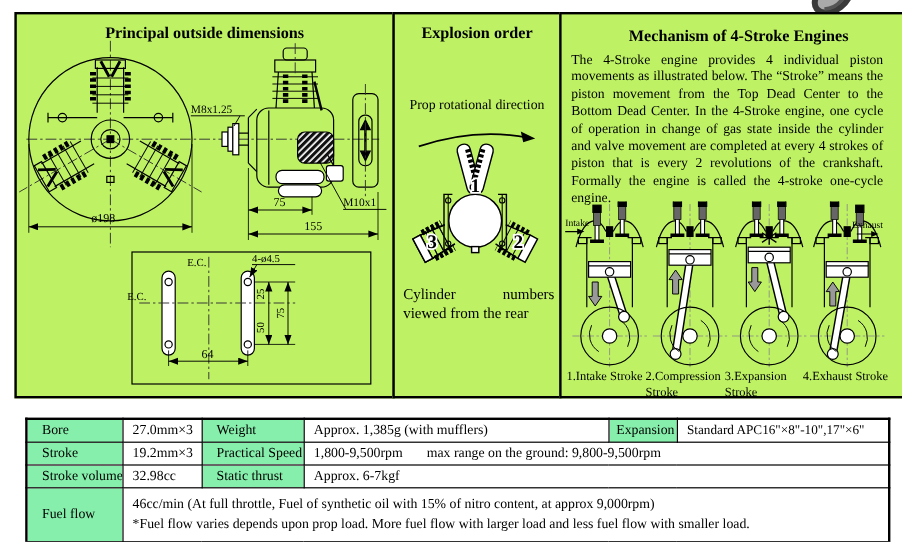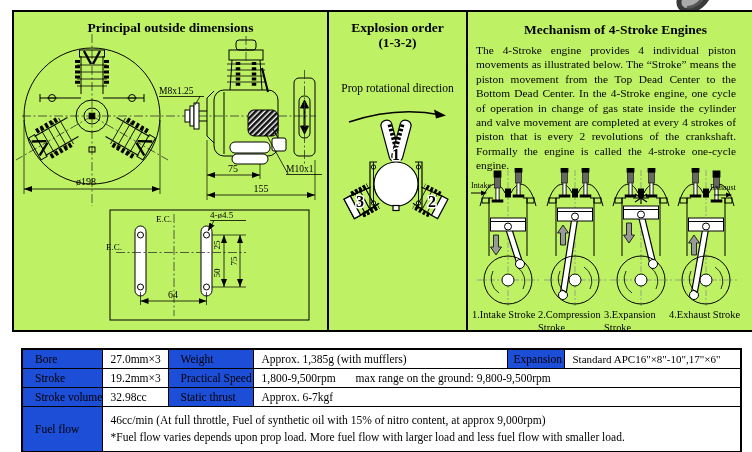--- a/index.html
+++ b/index.html
@@ -13,21 +13,21 @@
   .draw{position:absolute;left:0;top:0;}
   svg text{font-family:"Liberation Serif","DejaVu Serif",serif;}
   #prop-dir{position:absolute;top:70px;left:0;width:100%;text-align:center;font-size:11.5px;}
   #expl-caption{position:absolute;top:226px;left:7px;width:126px;font-size:12.5px;line-height:15.5px;text-align:justify;}
   #mech-par{position:absolute;top:31px;left:8px;width:260px;font-size:11.4px;line-height:14.4px;text-align:justify;}
   .stroke-cap{position:absolute;top:297px;width:74px;font-size:10.4px;line-height:12.5px;}
   #spec-table{position:absolute;left:21px;top:348px;width:719px;border-collapse:collapse;table-layout:fixed;
               font-size:11.5px;border:2px solid #000;border-bottom:3px solid #000;}
   #spec-table td{border:1px solid #000;height:18px;padding:0 2px 0 8px;line-height:1.1;
                  overflow:hidden;white-space:nowrap;vertical-align:middle;}
-  #spec-table td.lbl{background:#1d4ed8;padding-left:12px;}
+  #spec-table td.lbl{background:#86efac;padding-left:12px;}
   #spec-table tr.fuel td{height:44px;}
   #spec-table td.wrap{white-space:normal;line-height:1.5;font-family:Liberation Serif, serif;}
   .note{margin-left:20px;}
   #corner-logo{position:absolute;left:666px;top:-17px;width:56px;height:36px;}
 </style>
 </head>
 <body>
 
 <div id="corner-logo">
   <svg width="56" height="36" viewBox="0 0 56 36">
@@ -179,21 +179,20 @@
         <line x1="192.5" y1="280" x2="192.5" y2="293" stroke-width="0.7"></line>
         <line x1="126.5" y1="289" x2="192.5" y2="289" stroke-width="0.8" marker-start="url(#maS)" marker-end="url(#maE)"></line>
         <text x="159" y="286" font-size="10" text-anchor="middle" stroke="none" fill="#000">64</text>
       </g>
     </g>
   </svg>
 </div>
 
 <div class="panel" id="panel-expl">
   <div class="panel-title" style="top:8px">Explosion order</div>
-  <div class="panel-title" style="top:23px">(1-3-2)</div>
   <div id="prop-dir">Prop rotational direction</div>
   <svg class="draw" style="top:92px" width="137" height="165" viewBox="0 0 137 165">
     <g stroke="#000" fill="none" stroke-width="1.2">
 
       <path d="M20,18 Q68,2 112,11" stroke-width="1.4"></path>
       <polygon points="117,11.5 105,5.5 107,14.5" fill="#000" stroke="none"></polygon>
 
       <g id="bladeL" transform="translate(67,57) rotate(-15)">
         <rect x="-5.5" y="-42" width="11" height="42" rx="5" fill="#fff"></rect>
         <line x1="3.2" y1="-37" x2="3.2" y2="-6" stroke-dasharray="2.6 1.8" stroke-width="4"></line>
@@ -236,20 +235,21 @@
         <rect x="-11" y="-53" width="22" height="7" fill="#fff"></rect>
       </g>
 
       <g font-weight="bold" font-size="16" text-anchor="middle" stroke="#fff" stroke-width="3" fill="#000" paint-order="stroke">
         <text x="67" y="56">1</text>
         <text x="31" y="103">3</text>
         <text x="103" y="103">2</text>
       </g>
     </g>
   </svg>
+  <div id="expl-caption">Cylinder numbers viewed from the rear</div>
 </div>
 
 <div class="panel" id="panel-mech">
   <div class="panel-title" style="top:10px">Mechanism of 4-Stroke Engines</div>
   <div id="mech-par">The 4-Stroke engine provides 4 individual piston movements as illustrated below. The “Stroke” means the piston movement from the Top Dead Center to the Bottom Dead Center. In the 4-Stroke engine, one cycle of operation in change of gas state inside the cylinder and valve movement are completed at every 4 strokes of piston that is every 2 revolutions of the crankshaft. Formally the engine is called the 4-stroke one-cycle engine.</div>
   <svg class="draw" id="strokes-svg" style="top:156px;left:2px" width="269" height="140" viewBox="0 0 269 140">
     <g id="stroke-groups">
         <g transform="translate(38,0)" stroke="#000" fill="none" stroke-width="1">
           <line x1="0" y1="2" x2="0" y2="138" stroke-dasharray="6 2 2 2" stroke-width="0.7" stroke="#888"></line>
           <line x1="-31" y1="112" x2="31" y2="112" stroke-dasharray="6 2 2 2" stroke-width="0.7" stroke="#888"></line>

